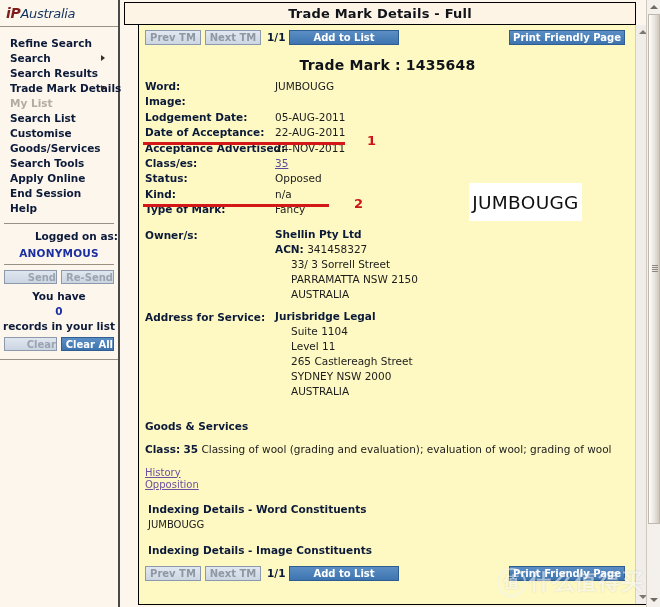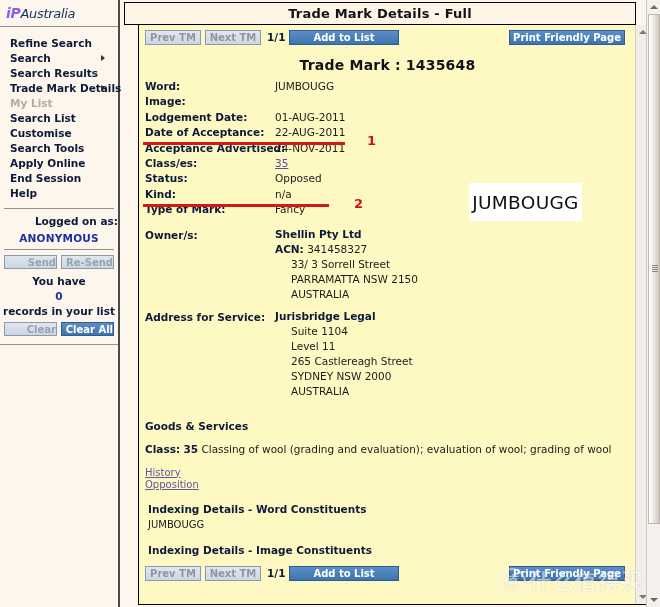--- a/index.html
+++ b/index.html
@@ -38,21 +38,21 @@
   }
   .logo-text {
     font-size: 13px;
     color: #1b3d6e;
     letter-spacing: -0.3px;
     white-space: nowrap;
   }
   .logo-ip {
     font-style: italic;
     font-weight: bold;
-    color: #8b5cf6;
+    color: #7f1d1d;
     font-size: 14px;
   }
   .logo-au {
     font-style: italic;
     color: #10325e;
     font-size: 13px;
   }
 
   .nav-list {
     padding-top: 9px;
@@ -497,20 +497,23 @@
       <div class="nav-item disabled">
         <span>My List</span>
       </div>
       <div class="nav-item">
         <span>Search List</span>
       </div>
       <div class="nav-item">
         <span>Customise</span>
       </div>
       <div class="nav-item">
+        <span>Goods/Services</span>
+      </div>
+      <div class="nav-item">
         <span>Search Tools</span>
       </div>
       <div class="nav-item">
         <span>Apply Online</span>
       </div>
       <div class="nav-item">
         <span>End Session</span>
       </div>
       <div class="nav-item">
         <span>Help</span>
@@ -565,21 +568,21 @@
           <div class="frow">
             <span class="flabel">Word:</span>
             <span class="fval">JUMBOUGG</span>
           </div>
           <div class="frow">
             <span class="flabel">Image:</span>
             <span class="fval"></span>
           </div>
           <div class="frow">
             <span class="flabel">Lodgement Date:</span>
-            <span class="fval">01-AUG-2011</span>
+            <span class="fval">05-AUG-2011</span>
           </div>
           <div class="frow">
             <span class="flabel">Date of Acceptance:</span>
             <span class="fval">22-AUG-2011</span>
           </div>
           <div class="frow">
             <span class="flabel">Acceptance Advertised:</span>
             <span class="fval">24-NOV-2011</span>
           </div>
           <div class="frow">

